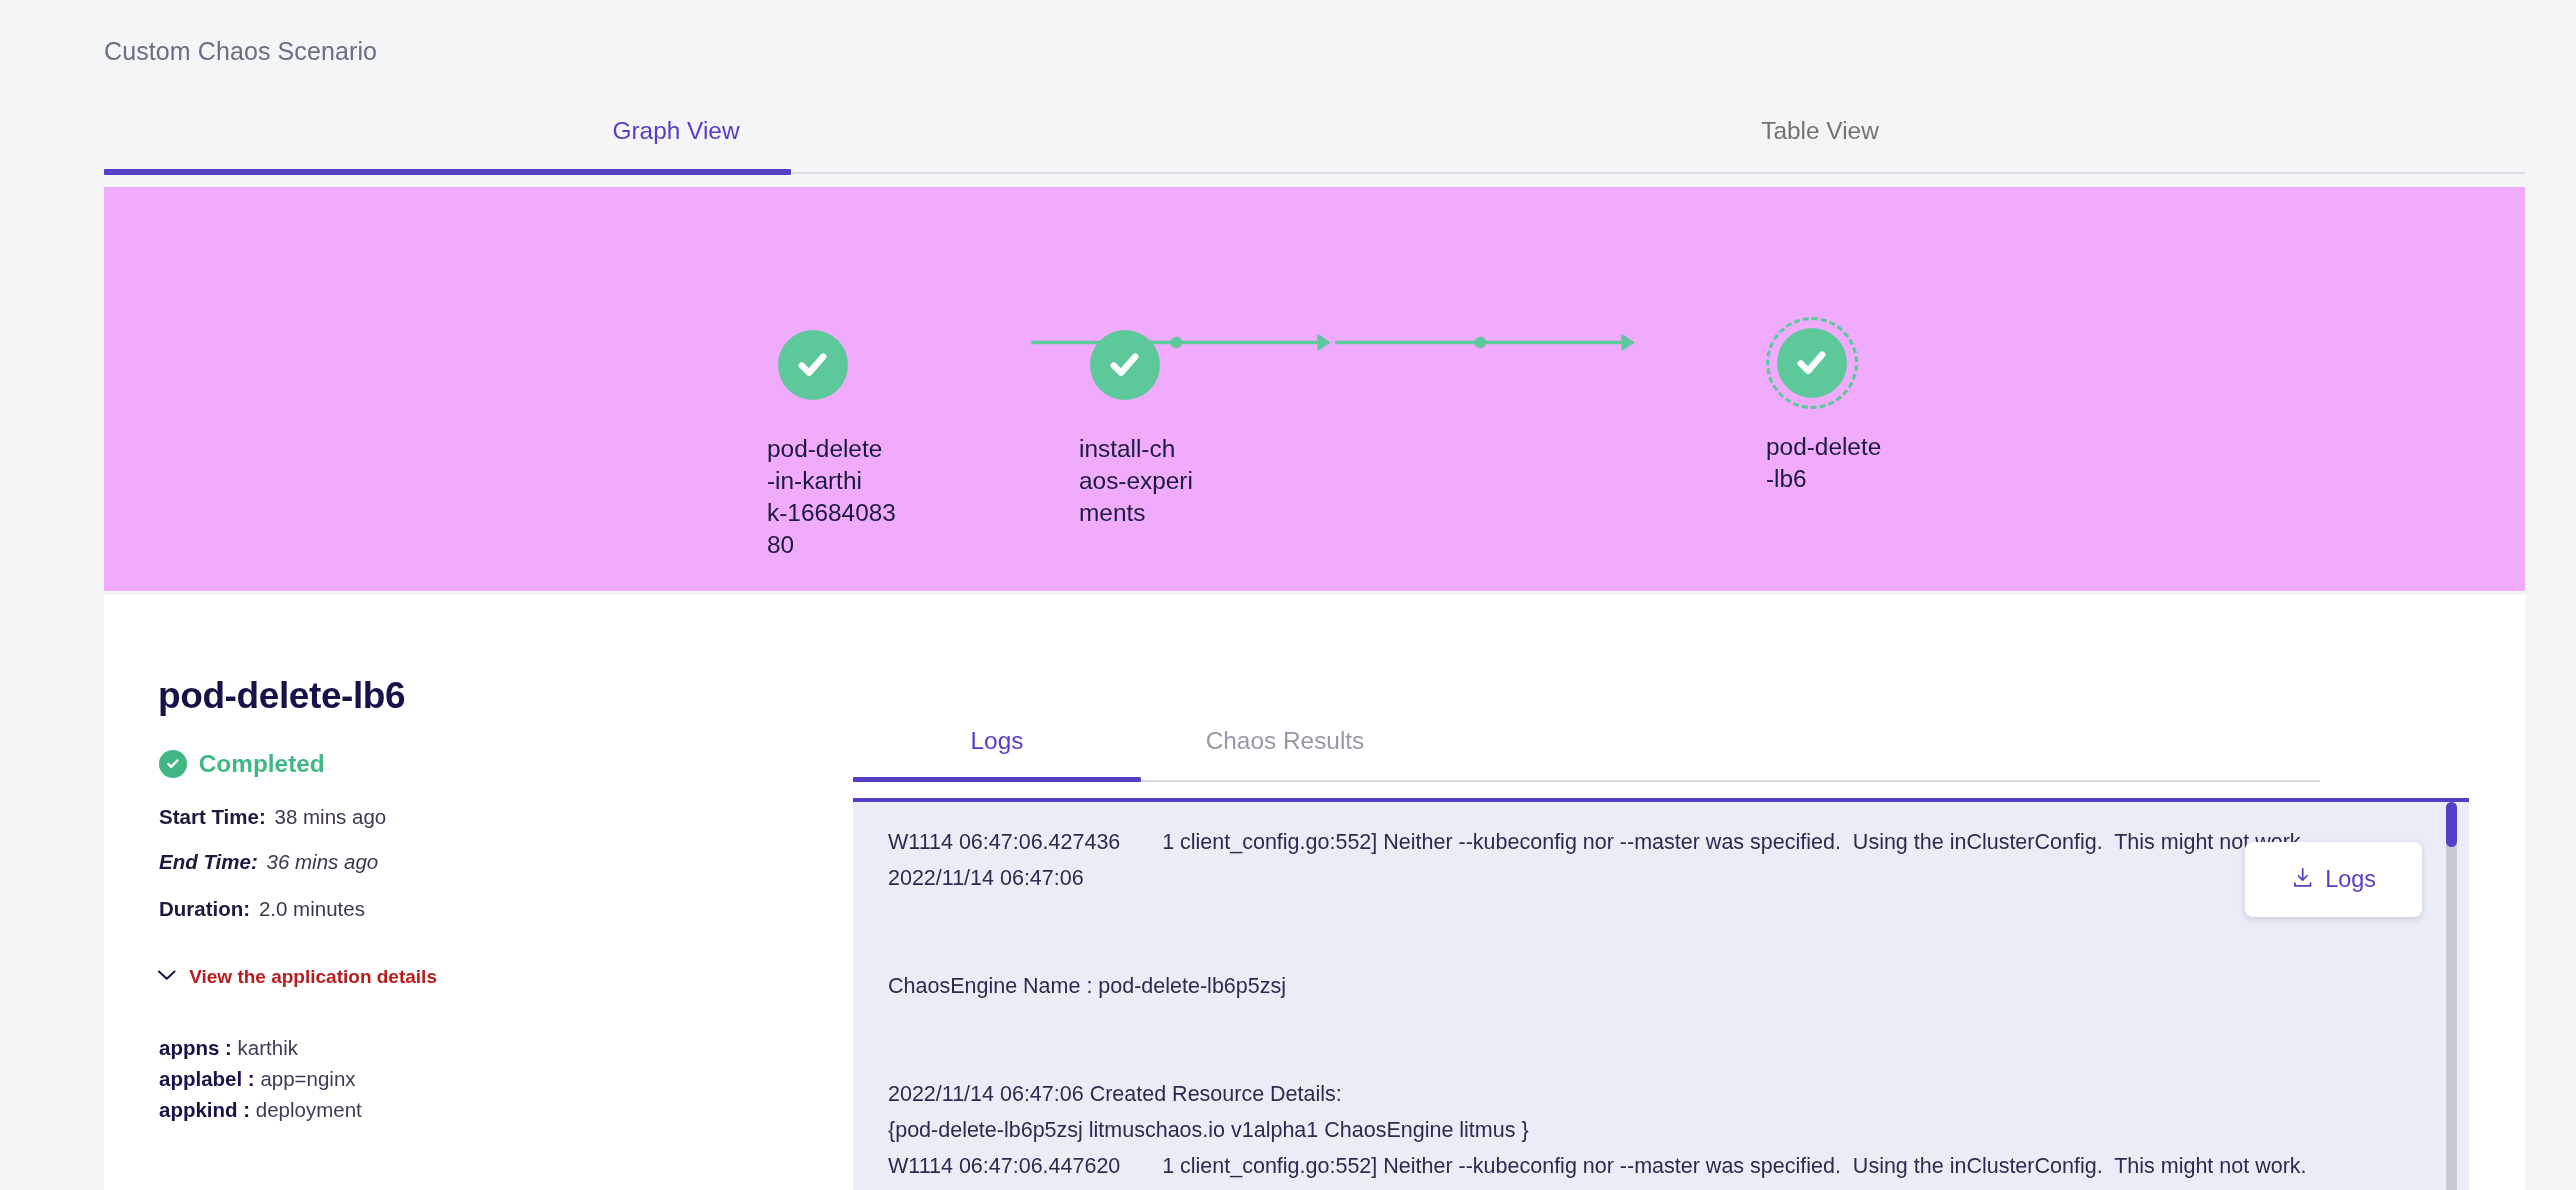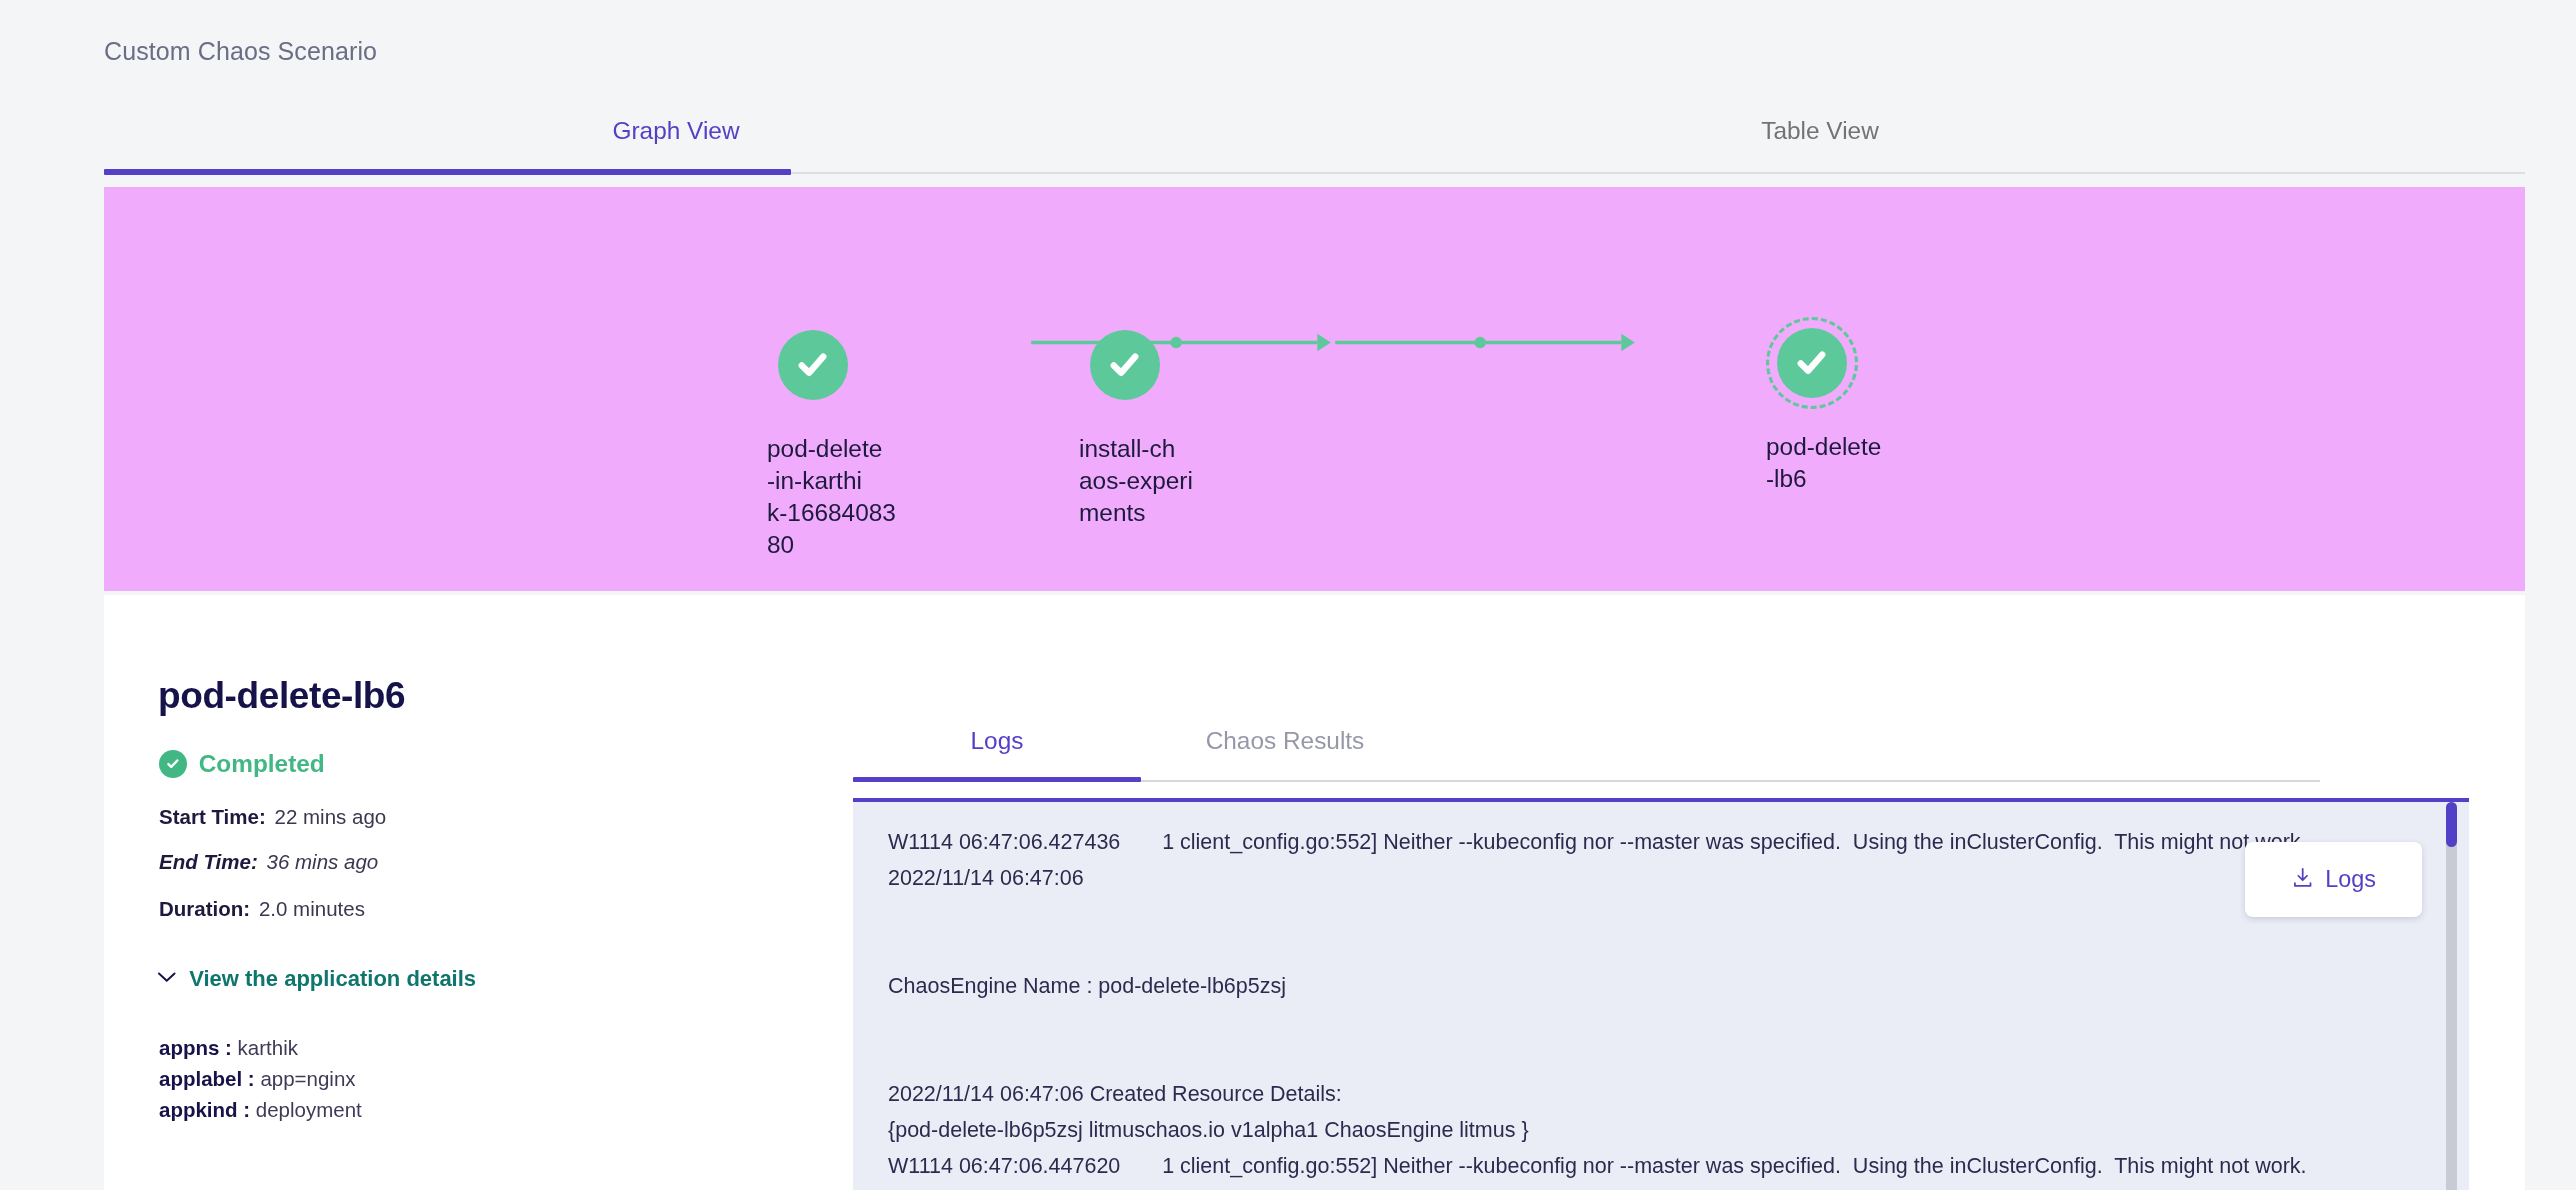--- a/index.html
+++ b/index.html
@@ -185,21 +185,21 @@
   .accordion {
     position: absolute;
     left: 53px;
     top: 371px;
     display: flex;
     align-items: center;
     gap: 12.7px;
     cursor: pointer;
     user-select: none;
   }
-  .accordion-label { font-size: 22px; font-weight: bold; color: #0f766e; }
+  .accordion-label { font-size: 19px; font-weight: bold; color: #b91c1c; }
 
   .app-details {
     position: absolute;
     left: 55px;
     top: 437px;
     font-size: 20.5px;
     line-height: 31px;
     color: #2E2B45;
   }
   .app-details .k { font-weight: bold; color: #16124A; }
@@ -378,21 +378,21 @@
       <div class="status-row">
         <span class="status-icon">
           <svg width="17.6" height="17.6" viewBox="0 0 18 18" aria-hidden="true">
             <path d="M4.5 9.3 L7.4 12.2 L13.6 5.6" stroke="#FFFFFF" stroke-width="2.4" fill="none" stroke-linecap="round" stroke-linejoin="round"></path>
           </svg>
         </span>
         <span class="status-text">Completed</span>
       </div>
 
       <div class="meta-line meta-1">
-        <b>Start Time:</b><span class="val">22 mins ago</span>
+        <b>Start Time:</b><span class="val">38 mins ago</span>
       </div>
       <div class="meta-line meta-2">
         <b>End Time:</b><span class="val">36 mins ago</span>
       </div>
       <div class="meta-line meta-3">
         <b>Duration:</b><span class="val">2.0 minutes</span>
       </div>
 
       <div class="accordion">
         <span>

